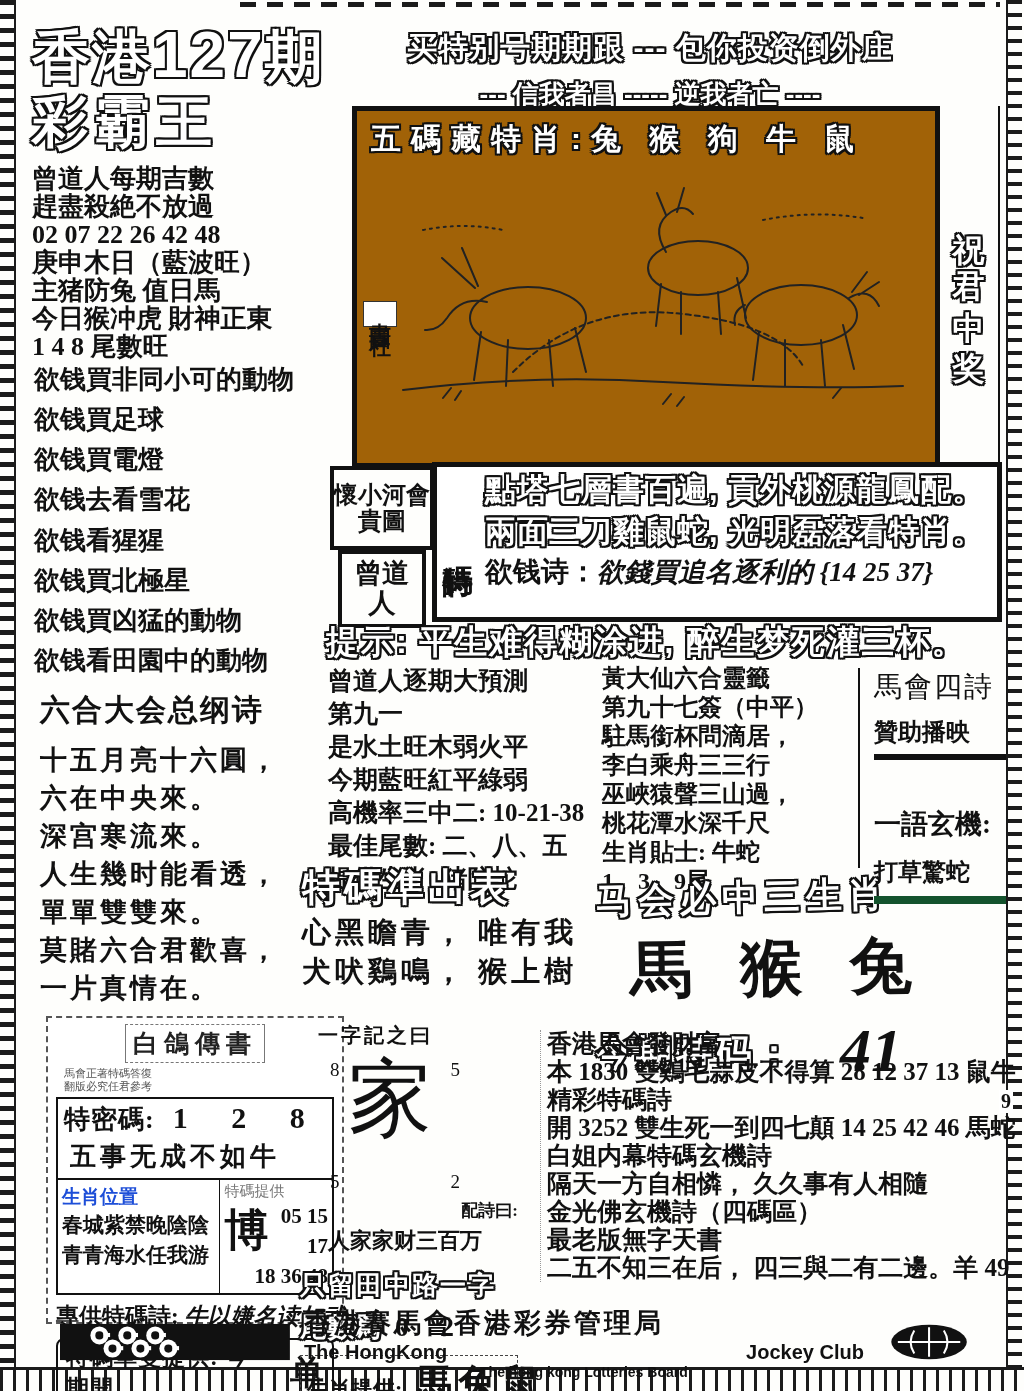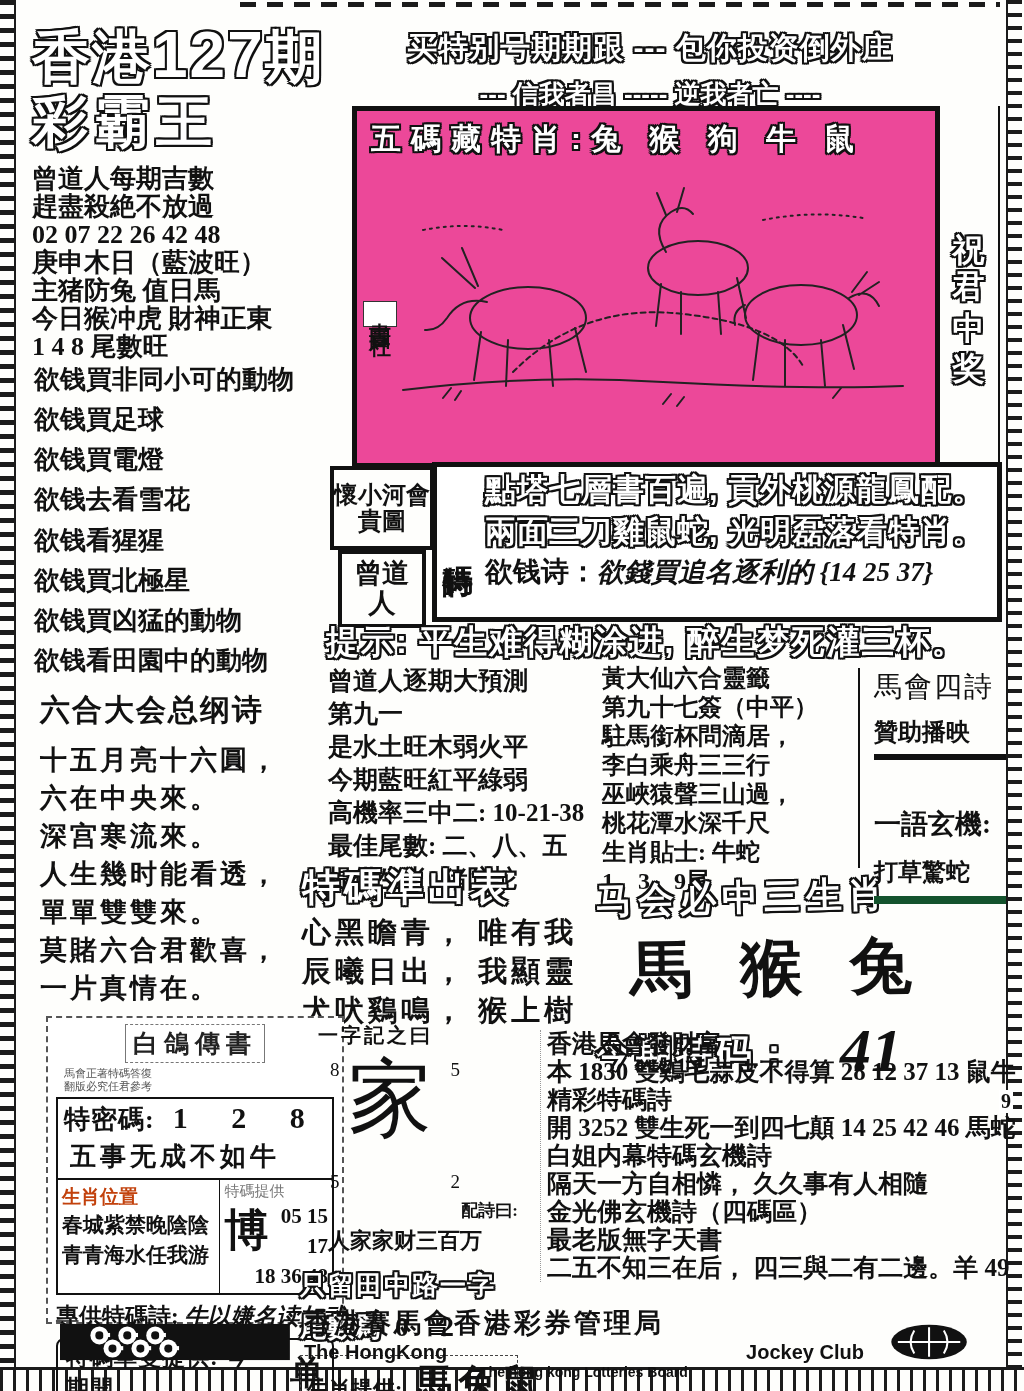--- a/index.html
+++ b/index.html
@@ -19,21 +19,21 @@
   
   .brand1{font-size:58px;line-height:62px;letter-spacing:2px;}
   .brand1 .num{font-size:64px;}
   .brand2{font-size:56px;line-height:66px;letter-spacing:6px;}
   .mast-info{font-size:26px;line-height:28px;font-weight:bold;margin-top:10px;}
   .mast-info div{white-space:nowrap;}
   
   .slogan1{font-size:30px;letter-spacing:1px;}
   .slogan2{font-size:26px;margin-top:8px;}
   
-  .pic-box{border:5px solid #111;background:#ec4899;}
+  .pic-box{border:5px solid #111;background:#a16207;}
   .pic-caption{font-size:30px;letter-spacing:10px;margin:8px 6px 0 14px;white-space:nowrap;}
   .pic-side{font-size:22px;font-weight:900;letter-spacing:6px;border:1px solid #333;padding:3px 1px;background:#fff;}
   .congrat{border-left:2px solid #111;border-right:2px solid #111;display:flex;justify-content:center;align-items:center;}
   .congrat span{font-size:32px;letter-spacing:40px;}
   
   .wish{display:flex;flex-direction:column;justify-content:space-between;font-size:26px;font-weight:bold;}
   .wish div{white-space:nowrap;}
   
   .seal{border:4px solid #111;display:flex;align-items:center;justify-content:center;text-align:center;
         font-family:"Liberation Sans","DejaVu Sans",sans-serif;font-weight:900;word-break:break-all;line-height:1.1;}
@@ -71,21 +71,21 @@
   .pg-title{width:130px;margin:0 auto;text-align:center;font-size:25px;font-weight:bold;
             border:1px solid #777;border-style:dashed solid;padding:2px 4px;letter-spacing:6px;color:#222;}
   .pg-tiny{display:flex;justify-content:flex-start;margin:4px 8px 2px 8px;font-size:11px;color:#555;line-height:13px;}
   .pg-secret{border:2px solid #111;margin-top:4px;padding:2px 6px;}
   .pg-secret .row1{display:flex;align-items:baseline;}
   .pg-secret .lbl{font-size:26px;font-weight:900;letter-spacing:1px;}
   .pg-secret .digits{font-size:30px;font-weight:bold;letter-spacing:18px;margin-left:18px;}
   .pg-secret .phrase{font-size:26px;font-weight:bold;letter-spacing:4px;margin:2px 0 2px 6px;white-space:nowrap;}
   .pg-table{display:flex;border:2px solid #111;border-top:0;}
   .pg-left{width:56%;border-right:1px solid #111;padding:4px 4px;}
-  .pg-left .lab{font-size:19px;font-weight:bold;color:#c2410c;}
+  .pg-left .lab{font-size:19px;font-weight:bold;color:#1d4ed8;}
   .pg-left .ln{font-size:21px;font-weight:bold;white-space:nowrap;line-height:30px;}
   .pg-right{flex:1;padding:2px 4px;position:relative;}
   .pg-right .lab{font-size:15px;color:#777;}
   .pg-right .big{font-size:44px;font-weight:900;float:left;line-height:60px;}
   .pg-right .nums{font-size:21px;font-weight:bold;text-align:right;line-height:30px;}
   .pg-poem{font-size:23px;font-weight:900;margin-top:6px;white-space:nowrap;}
   .pg-odd{border:2px solid #111;border-radius:8px;margin-top:6px;padding:2px 8px;display:flex;align-items:center;}
   .pg-odd .lbl{font-size:23px;font-weight:900;letter-spacing:1px;}
   .pg-odd .val{font-size:34px;font-weight:bold;margin-left:26px;}
   
@@ -219,21 +219,20 @@
     <div>是水土旺木弱火平</div>
     <div>今期藍旺紅平綠弱</div>
     <div>高機率三中二: 10-21-38</div>
     <div>最佳尾數: 二、八、五</div>
     <div>提供生肖: 猪防蛇</div>
   </div>
 
   <div class="abs" style="left:302px;top:862px;width:300px;">
     <div class="sot-title outline">特碼準出表</div>
     <div class="sot-line">心黑瞻青， 唯有我</div>
-    <div class="sot-line">辰曦日出， 我顯靈</div>
     <div class="sot-line">犬吠鷄鳴， 猴上樹</div>
   </div>
 
   <div class="abs wong" style="left:602px;top:664px;width:250px;">
     <div>黃大仙六合靈籤</div>
     <div>第九十七簽（中平）</div>
     <div>駐馬銜杯問滴居，</div>
     <div>李白乘舟三三行</div>
     <div>巫峽猿聲三山過，</div>
     <div>桃花潭水深千尺</div>

